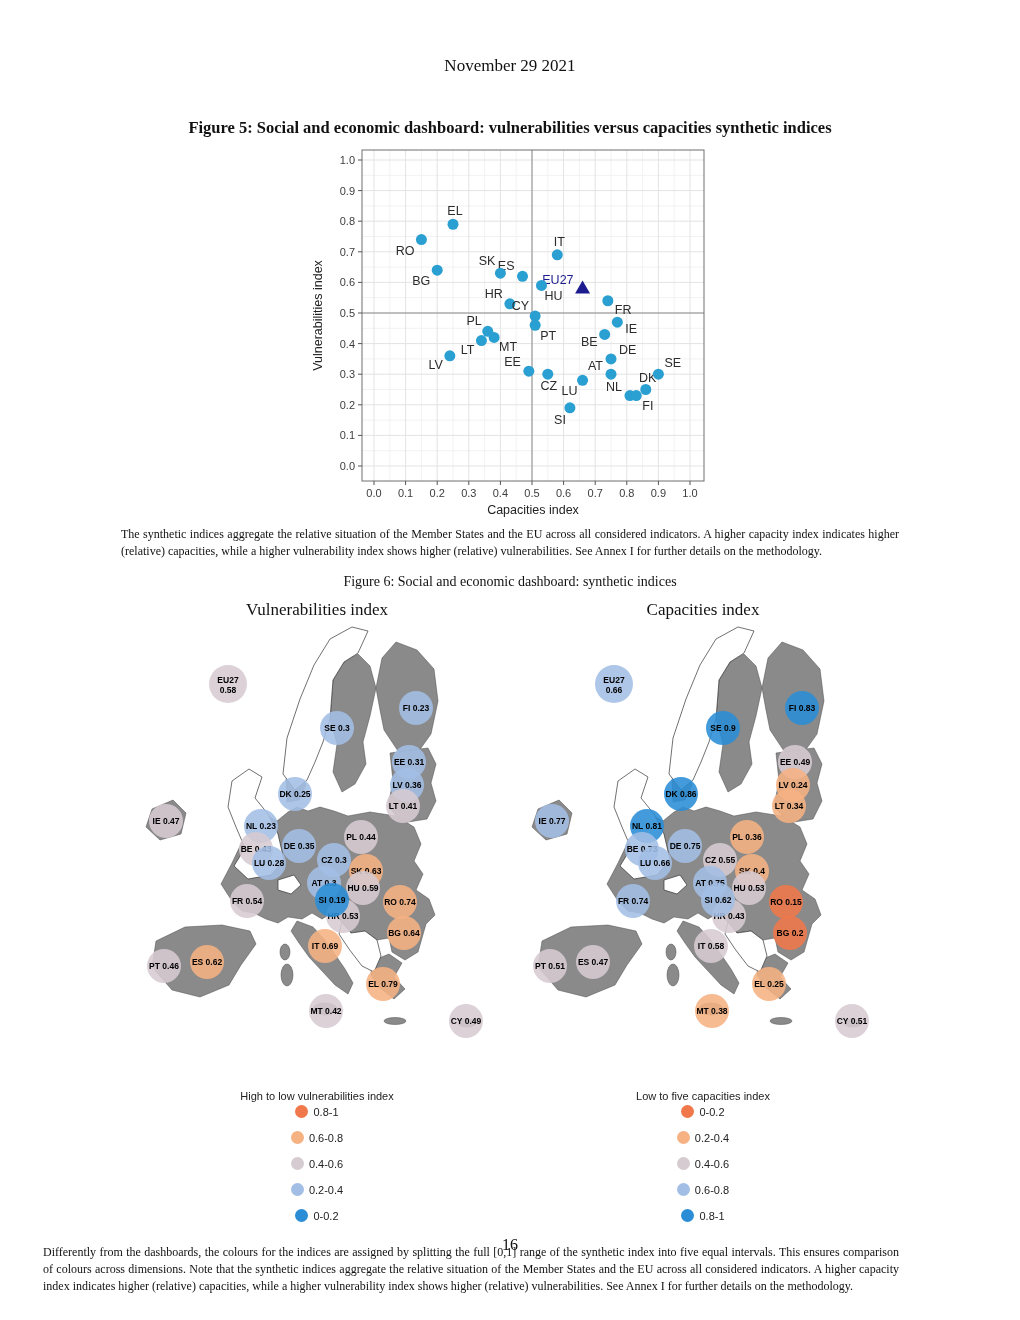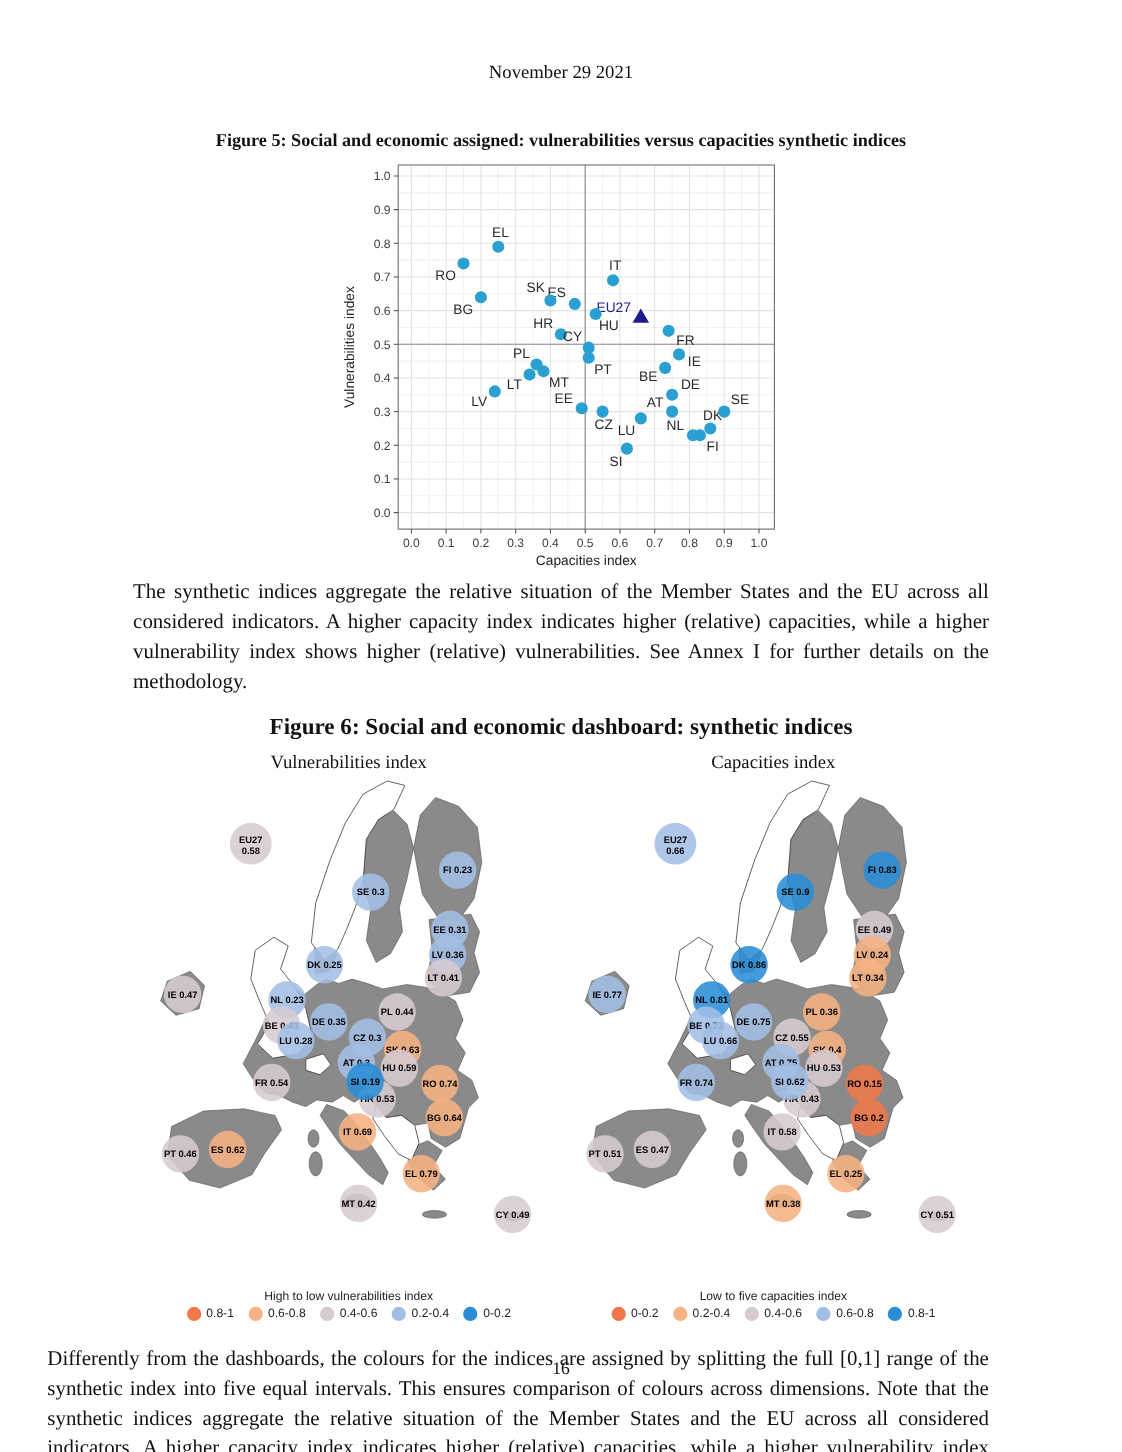--- a/index.html
+++ b/index.html
@@ -1,42 +1,42 @@
 <!DOCTYPE html>
 <html><head>
 <meta charset="utf-8">
 <style>
   html,body{margin:0;padding:0;background:#ffffff;}
   .page{position:relative;width:1020px;height:1320px;background:#ffffff;overflow:hidden;
         font-family:"Liberation Serif", serif;color:#111;}
   .date-header{padding-top:56px;text-align:center;font-size:17px;}
   .fig-title{margin-top:42px;text-align:center;font-weight:bold;font-size:16.5px;}
-  .fig6-title{margin-top:14px;text-align:center;font-weight:bold;font-size:21px;}
+  .fig6-title{margin-top:14px;text-align:center;font-weight:normal;font-size:14px;}
   .scatter-wrap{display:flex;justify-content:center;margin-top:4px;}
-  .note{margin:8px 121px 0 121px;font-size:19px;line-height:1.42;text-align:justify;}
+  .note{margin:8px 121px 0 121px;font-size:12px;line-height:1.42;text-align:justify;}
   .note2{margin-top:22px;margin-left:43px;}
   .maps-row{display:flex;justify-content:center;gap:26px;margin-top:10px;}
   .map-panel{width:360px;display:flex;flex-direction:column;align-items:center;}
   .map-subtitle{font-size:17px;margin-bottom:2px;text-align:center;}
   .legend{margin-top:4px;text-align:center;font-family:"Liberation Sans", sans-serif;}
   .legend-title{font-size:11px;color:#222;margin-bottom:3px;margin-top:44px;}
-  .legend-items{display:flex;justify-content:center;align-items:center;gap:13px;}
+  .legend-items{display:flex;justify-content:center;align-items:center;gap:13px;flex-direction:column;}
   .legend-item{display:flex;align-items:center;gap:5px;font-size:11px;color:#222;}
   .legend-dot{width:13px;height:13px;border-radius:50%;display:inline-block;}
   .page-number{position:absolute;top:1236px;left:0;width:100%;text-align:center;font-size:16px;}
   svg text{font-family:"Liberation Sans", sans-serif;}
 </style>
 </head>
 <body>
 
 <div class="page">
 
   <div class="date-header">November 29 2021</div>
 
-  <div class="fig-title">Figure 5: Social and economic assigned: vulnerabilities versus capacities synthetic indices</div>
+  <div class="fig-title">Figure 5: Social and economic dashboard: vulnerabilities versus capacities synthetic indices</div>
 
   <div class="scatter-wrap">
     <svg id="scatter-svg" width="400" height="376">
         <rect x="52" y="8" width="342" height="331" fill="#ffffff"></rect>
         <line x1="79.8" y1="8" x2="79.8" y2="339" stroke="#f2f2f2" stroke-width="1"></line>
         <line x1="52" y1="308.7" x2="394" y2="308.7" stroke="#f2f2f2" stroke-width="1"></line>
         <line x1="111.4" y1="8" x2="111.4" y2="339" stroke="#f2f2f2" stroke-width="1"></line>
         <line x1="52" y1="278.09999999999997" x2="394" y2="278.09999999999997" stroke="#f2f2f2" stroke-width="1"></line>
         <line x1="143" y1="8" x2="143" y2="339" stroke="#f2f2f2" stroke-width="1"></line>
         <line x1="52" y1="247.5" x2="394" y2="247.5" stroke="#f2f2f2" stroke-width="1"></line>

